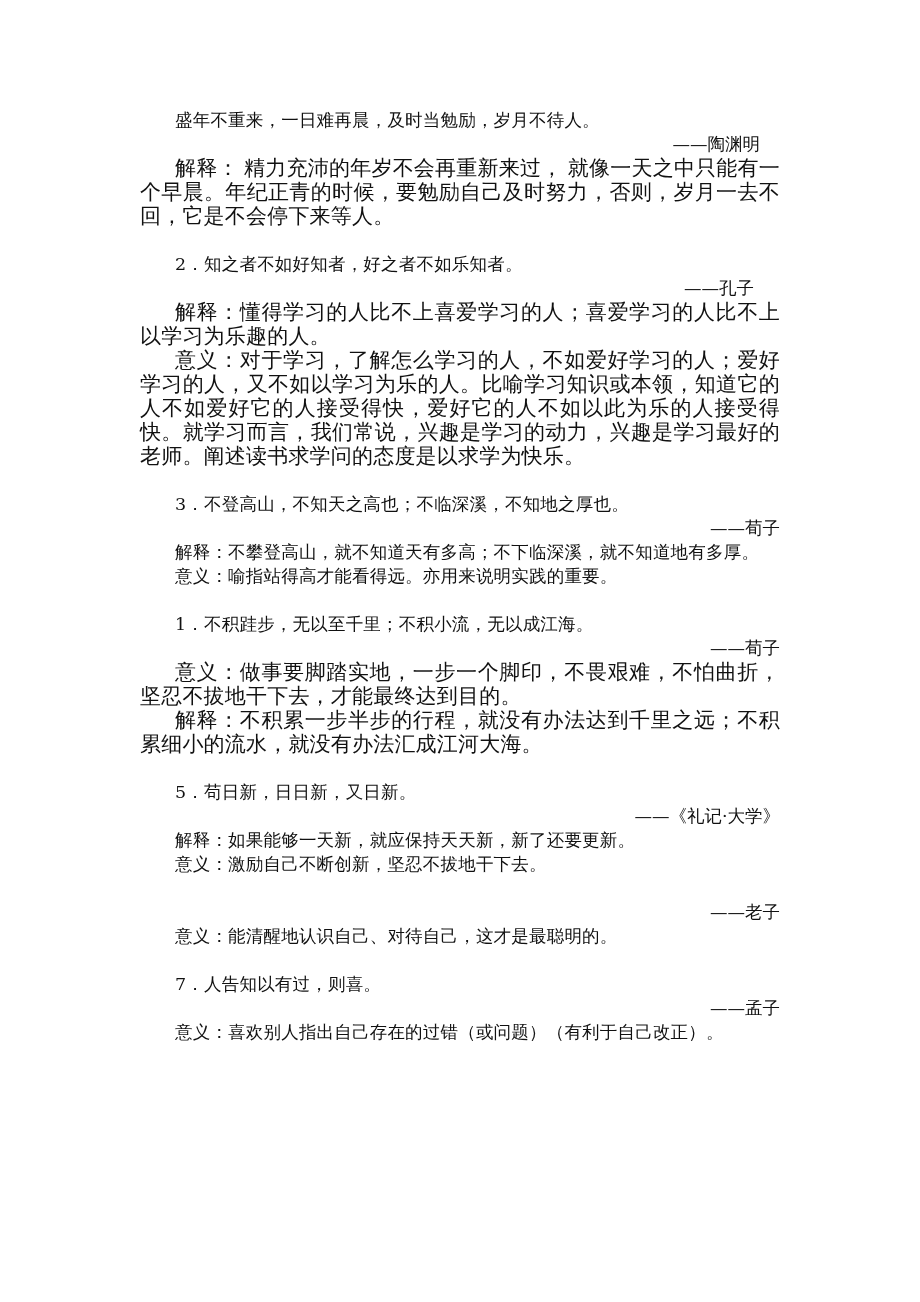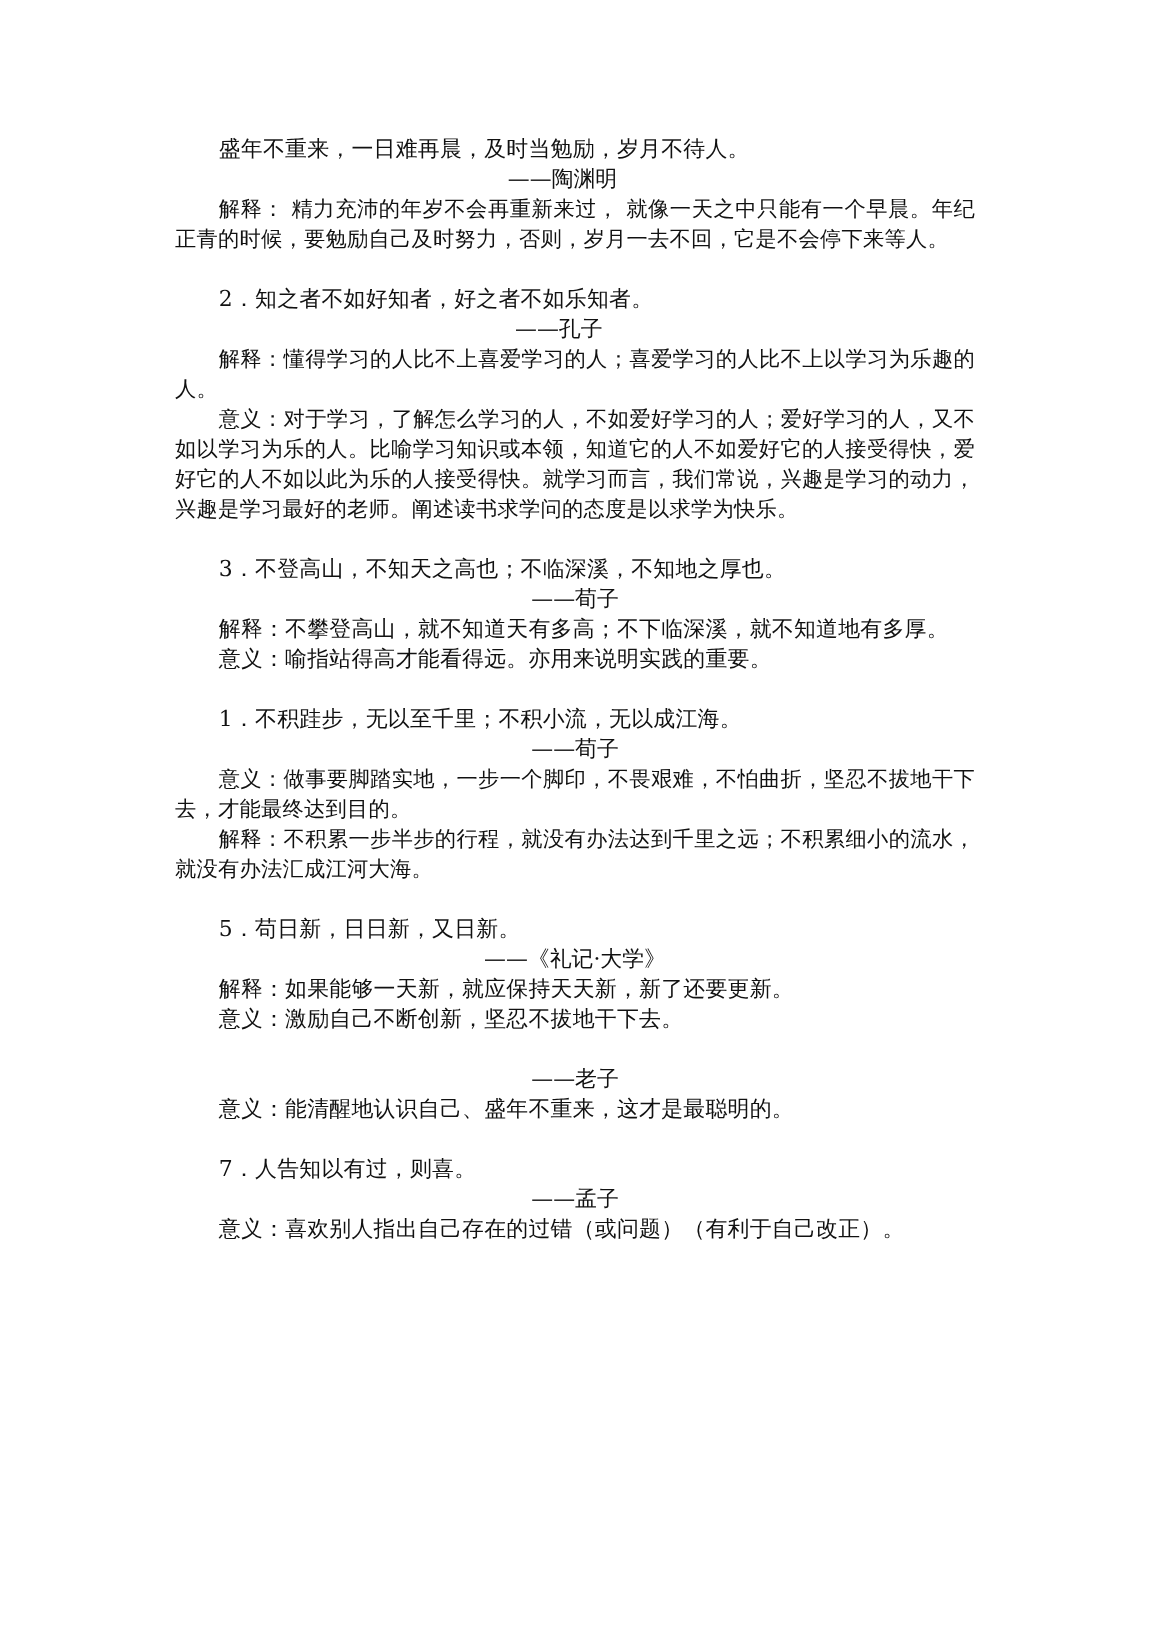--- a/index.html
+++ b/index.html
@@ -1,22 +1,22 @@
 <!DOCTYPE html>
 <html><head>
 <meta charset="utf-8">
 <style>
   html, body { margin: 0; padding: 0; background: #ffffff; }
   body { width: 920px; height: 1302px; position: relative; overflow: hidden;
          font-family: "DejaVu Serif", "Liberation Serif", serif; color: #111; }
   .page { position: absolute; left: 140px; top: 108px; width: 640px; }
   .line { font-size: 17.5px; line-height: 24px; white-space: nowrap; letter-spacing: 0.2px; }
-  .para { font-size: 17px; line-height: 24px; text-indent: 35px; text-align: justify; letter-spacing: 0.2px; }
+  .para { font-size: 21px; line-height: 24px; text-indent: 35px; text-align: justify; letter-spacing: 0.2px; font-family: Liberation Serif, serif; }
   .indent { padding-left: 35px; }
-  .author { text-align: center; font-size: 17.5px; line-height: 24px; }
+  .author { text-align: right; font-size: 17.5px; line-height: 24px; }
   .section { margin-bottom: 24px; }
 </style>
 </head>
 <body>
 
 <div class="page">
 
   <div class="section">
     <div class="line indent">盛年不重来，一日难再晨，及时当勉励，岁月不待人。</div>
     <div class="author" style="padding-right:20px">——陶渊明</div>
@@ -46,21 +46,21 @@
 
   <div class="section">
     <div class="line indent">5．苟日新，日日新，又日新。</div>
     <div class="author">——《礼记·大学》</div>
     <div class="line indent">解释：如果能够一天新，就应保持天天新，新了还要更新。</div>
     <div class="line indent">意义：激励自己不断创新，坚忍不拔地干下去。</div>
   </div>
 
   <div class="section">
     <div class="author">——老子</div>
-    <div class="line indent">意义：能清醒地认识自己、盛年不重来，这才是最聪明的。</div>
+    <div class="line indent">意义：能清醒地认识自己、对待自己，这才是最聪明的。</div>
   </div>
 
   <div class="section">
     <div class="line indent">7．人告知以有过，则喜。</div>
     <div class="author">——孟子</div>
     <div class="line indent">意义：喜欢别人指出自己存在的过错（或问题）（有利于自己改正）。</div>
   </div>
 
 </div>
 

